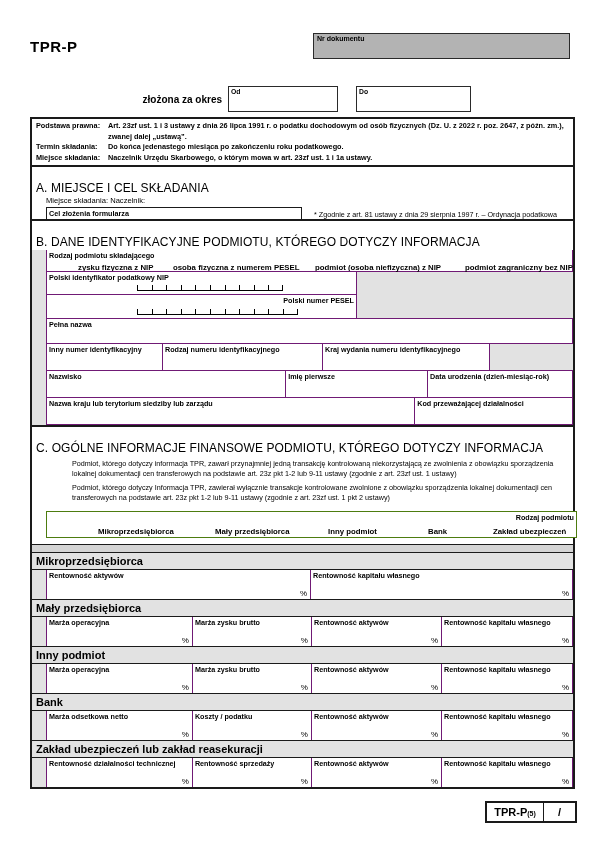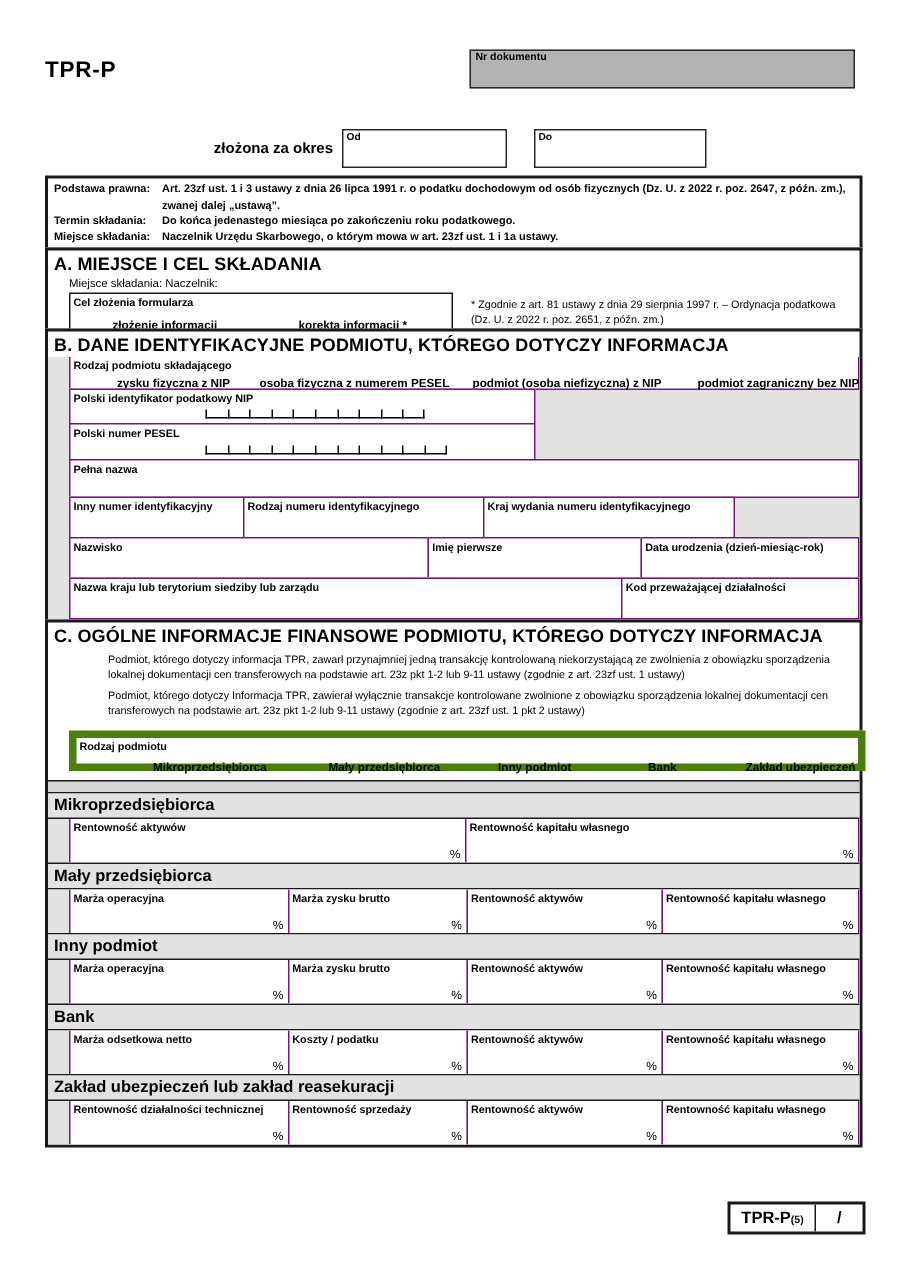--- a/index.html
+++ b/index.html
@@ -24,21 +24,21 @@
   .box { border:2px solid #1a1a1a; background:#fff; margin-top:-2px; position:relative; }
   .box:first-child { margin-top:0; }
 
   
   .legal-box { padding:2px 3px 2px 4px; }
   .legal-row { display:flex; font-size:7.3px; line-height:10.6px;font-weight:bold; }
   .legal-lab { width:72px; flex:0 0 72px; }
   .legal-txt { flex:1; }
 
   
-  .sec-title { font-size:12px; font-weight:bold; padding:2px 0 0 4px; letter-spacing:.1px; }
+  .sec-title { font-size:12px; font-weight:normal; padding:2px 0 0 4px; letter-spacing:.1px;margin-top:12px; }
   .sec-sub { font-size:7.6px; padding:1px 0 0 14px; }
   .small-label { font-size:7.2px; font-weight:bold; padding:1px 2px; }
   .opt { position:absolute; font-size:7.8px; font-weight:bold; white-space:nowrap; }
 
   
   .section-a { height:56px; }
   .a-row { position:relative; margin:2px 0 0 14px; height:31px; }
   .cel-box { position:absolute; left:0; top:0; width:256px; height:30px; border:1px solid #1a1a1a; background:#fff; }
   .cel-box .opt { top:16px; }
   .footnote { position:absolute; left:268px; top:3px; width:268px; font-size:7.2px; line-height:9.6px; }
@@ -48,31 +48,31 @@
   .frow { display:flex; }
   .fcell { position:relative; border:1px solid #701a75; margin-left:-1px; margin-top:-1px; background:#fff; }
   .frow .fcell:first-child { margin-left:0; }
   .fl { font-size:7.2px; font-weight:bold; padding:1px 2px; white-space:nowrap; overflow:hidden; }
   .pct { position:absolute; right:3px; bottom:1px; font-size:8px; }
 
   
   .b-grid { margin-top:1px; }
   .r-rodzaj { height:23px; width:531px; }
   .r-nip { height:24px; width:311px; }
-  .r-pesel { height:25px; width:311px; }
+  .r-pesel { height:25px; width:311px;text-align:right; }
   .r-pelna { height:26px; width:531px; }
   .comb { position:absolute; left:90px; bottom:3px; display:flex; }
   .comb i { display:block; width:14.6px; height:6px; border-left:1px solid #000; border-bottom:1px solid #000; }
   .comb i:last-child { border-right:1px solid #000; }
 
   
   .c-paras { padding:4px 8px 4px 40px; }
   .c-paras p { font-size:7.2px; line-height:9.4px; margin-bottom:5px; }
   .c-rodzaj-wrap { margin-left:14px; }
-  .c-rodzaj { position:relative; width:531px; height:27px; border:5px solid #4d7c0f; background:#fff; }
+  .c-rodzaj { position:relative; width:531px; height:27px; border:1px solid #4d7c0f; background:#fff;text-align:right; }
   .c-rodzaj .opt { top:15px; }
   .c-gap { height:6px; }
   .c-band { height:9px; background:#d4d4d4; border-top:1px solid #1a1a1a; border-bottom:1px solid #1a1a1a; }
   .sub-hdr { background:#e2e2e2; border-bottom:1px solid #1a1a1a; font-size:11px; font-weight:bold; padding:2px 0 2px 4px; }
   .sub-row { border-bottom:1px solid #1a1a1a; }
   .sub-row .fcell { height:29px; margin-top:0; border-top:none; border-bottom:none; }
   .w2a{width:267px;} .w2b{width:265px;}
   .w4a{width:148px;} .w4b{width:121px;} .w4c{width:132px;} .w4d{width:133px;}
 
   

